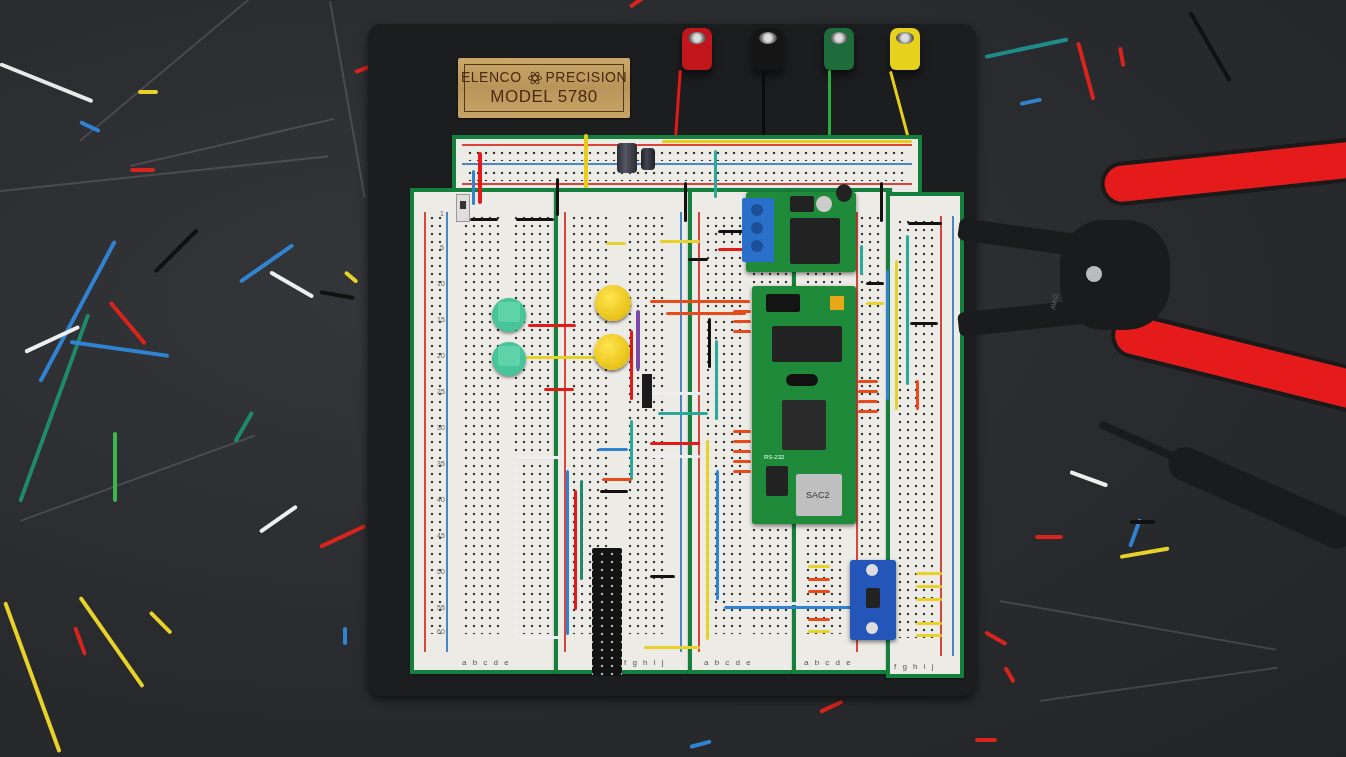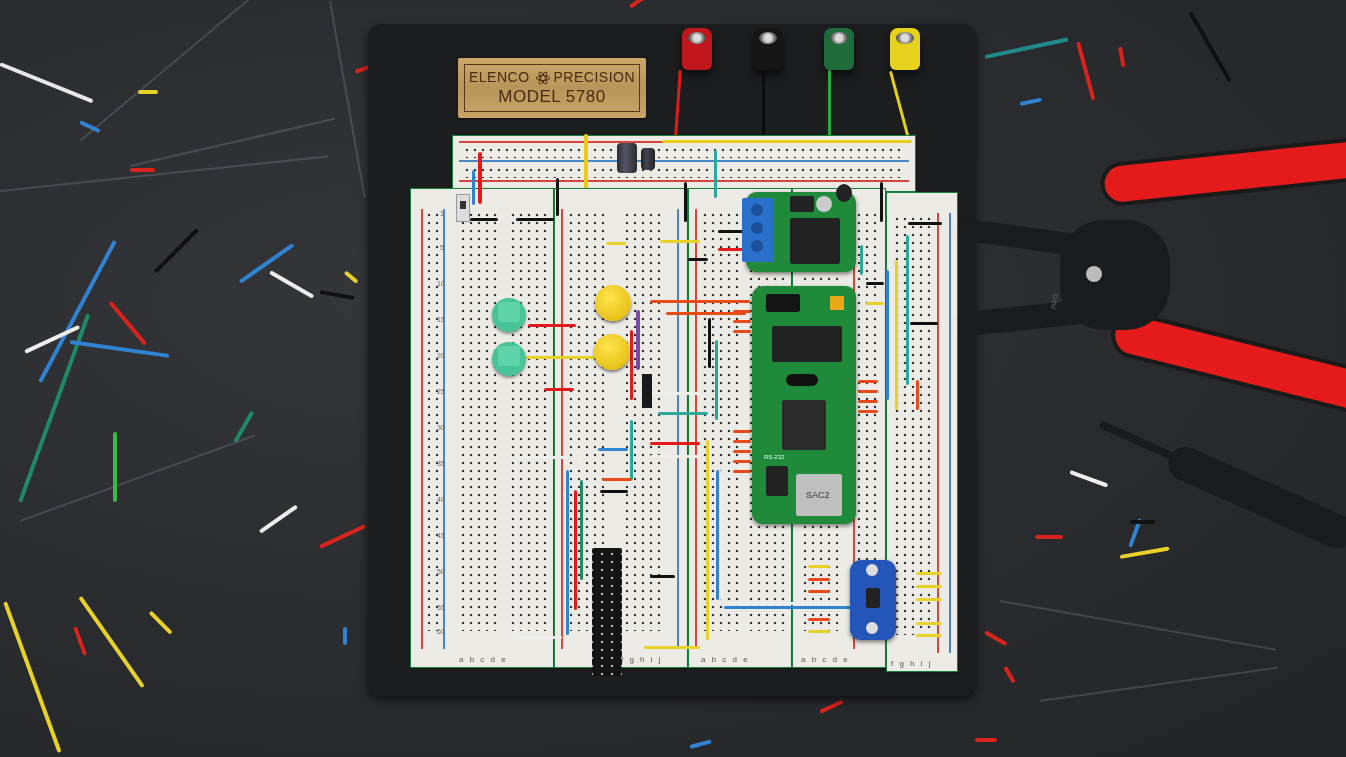--- a/index.html
+++ b/index.html
@@ -4,39 +4,39 @@
 <style>
   html,body{margin:0;padding:0;}
   body{width:1346px;height:757px;overflow:hidden;position:relative;
     background:#2b2c2e;font-family:"Liberation Sans",sans-serif;}
   .mat{position:absolute;inset:0;background:
     radial-gradient(ellipse at 30% 40%, #34363a 0%, #2a2b2e 55%, #232426 100%);}
   .scratch{position:absolute;height:2px;background:rgba(200,205,210,0.18);transform-origin:left center;border-radius:1px;}
   .scrap{position:absolute;height:4px;border-radius:2px;transform-origin:left center;}
   .base{position:absolute;left:368px;top:24px;width:608px;height:672px;background:#1c1d1f;border-radius:14px;
     box-shadow:0 4px 10px rgba(0,0,0,0.6);}
-  .plate{position:absolute;left:458px;top:58px;width:188px;height:60px;background:linear-gradient(180deg,#c9a86a,#b8955a 50%,#c7a567);
+  .plate{position:absolute;left:458px;top:58px;width:172px;height:60px;background:linear-gradient(180deg,#c9a86a,#b8955a 50%,#c7a567);
     border-radius:2px;box-shadow:0 1px 3px rgba(0,0,0,0.5);}
   .plate-inner{position:absolute;left:6px;top:6px;right:6px;bottom:6px;border:1.5px solid #5a3516;display:flex;flex-direction:column;align-items:center;justify-content:center;color:#4a2a10;}
   .plate-l1{font-size:14px;letter-spacing:0.5px;display:flex;align-items:center;gap:5px;}
   .plate-l2{font-size:17px;letter-spacing:0.5px;margin-top:2px;}
   .atom{width:14px;height:14px;position:relative;display:inline-block;}
   .atom span{position:absolute;left:1px;top:5px;width:12px;height:4px;border:1px solid #4a2a10;border-radius:50%;}
   .atom span:nth-child(2){transform:rotate(60deg);} .atom span:nth-child(3){transform:rotate(-60deg);}
   .post{position:absolute;width:30px;height:42px;border-radius:8px 8px 6px 6px;box-shadow:0 6px 8px rgba(0,0,0,0.6);}
   .post::before{content:"";position:absolute;left:6px;top:4px;width:18px;height:12px;border-radius:50%;background:radial-gradient(circle,#ddd 0 30%,#777 60%,#222 100%);}
   .lead{position:absolute;width:3px;border-radius:2px;}
-  .bb{position:absolute;background:#ecebe6;border:1px solid #15803d;box-shadow:0 1px 2px rgba(0,0,0,0.3);}
+  .bb{position:absolute;background:#ecebe6;border:4px solid #15803d;box-shadow:0 1px 2px rgba(0,0,0,0.3);}
   .holes{position:absolute;background-image:radial-gradient(circle,#333 0 1.3px,transparent 1.6px);background-size:8px 8px;}
   .rail-r{position:absolute;width:1.5px;background:#d8453e;}
   .rail-b{position:absolute;width:1.5px;background:#4a86c5;}
   .rail-rh{position:absolute;height:1.5px;background:#d8453e;}
   .rail-bh{position:absolute;height:1.5px;background:#4a86c5;}
   .wire{position:absolute;border-radius:2px;}
-  .pcb{position:absolute;background:#1f8a3a;border-radius:11px;box-shadow:0 2px 4px rgba(0,0,0,0.5);}
+  .pcb{position:absolute;background:#1f8a3a;border-radius:3px;box-shadow:0 2px 4px rgba(0,0,0,0.5);}
   .chip{position:absolute;background:#222;border-radius:2px;}
   .btn-y{position:absolute;width:36px;height:36px;border-radius:50%;background:radial-gradient(circle at 40% 35%,#ffe54d,#e8c21a 70%,#b8950f);box-shadow:0 2px 3px rgba(0,0,0,0.5);}
   .btn-g{position:absolute;width:34px;height:34px;border-radius:50%;background:#48c49a;box-shadow:0 2px 3px rgba(0,0,0,0.4);}
   .btn-g::after{content:"";position:absolute;left:6px;top:4px;width:22px;height:20px;background:#5fd4ab;border-radius:3px;}
   .lbl{position:absolute;font-size:8px;color:#555;letter-spacing:2px;}
   .num{position:absolute;font-size:7px;color:#666;}
   .plier-handle{position:absolute;background:#e51b1b;border:4px solid #1a1a1a;}
   .tool-dark{position:absolute;background:#1a1b1c;}
 </style>
 </head>

